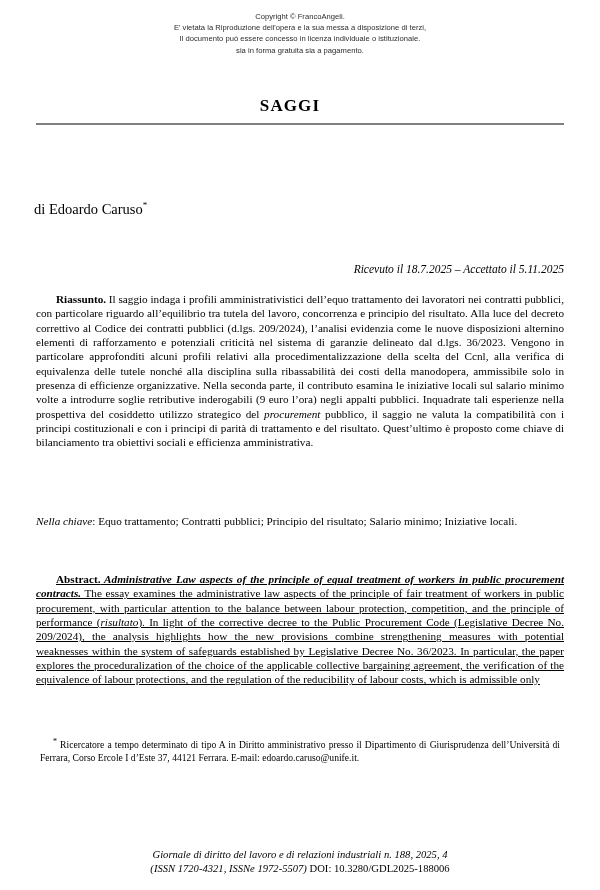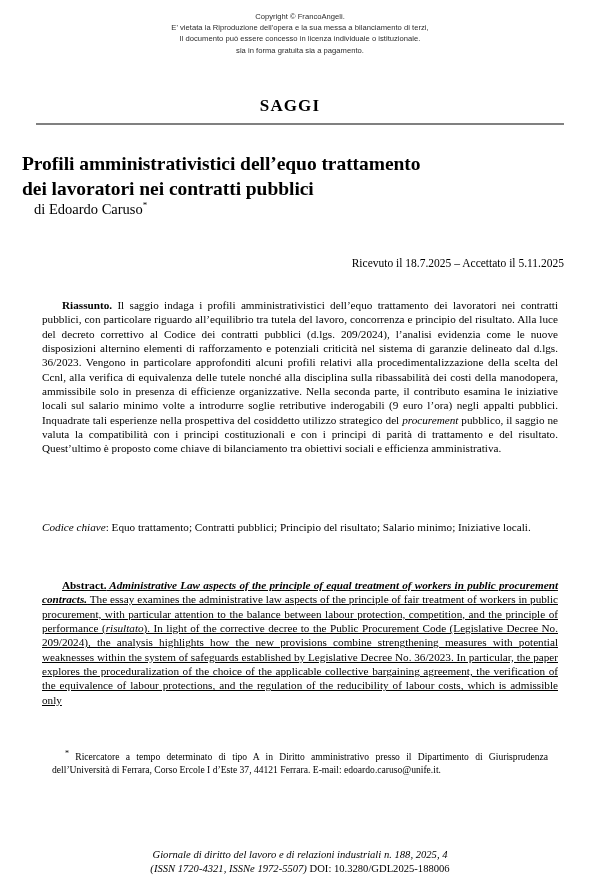--- a/index.html
+++ b/index.html
@@ -86,59 +86,60 @@
   .author sup {
     font-size: 9px;
     vertical-align: super;
     line-height: 0;
   }
 
   
   .received {
     position: absolute;
     left: 36px;
-    top: 257px;
+    top: 263px;
     width: 528px;
     text-align: right;
+    font-style: italic;
     font-size: 11.5px;
   }
 
   
   .abs-block {
     position: absolute;
     left: 36px;
     width: 528px;
     font-size: 11.2px;
     line-height: 14.35px;
     text-align: justify;
     text-justify: inter-word;
     hyphens: manual;
   }
   .abs-it   { top: 292px; }
   .keywords { top: 514px; }
   .abs-en   { top: 572px; text-decoration: underline; }
 
-  .abs-block p { margin: 6px; text-indent: 20px; }
+  .abs-block p { margin: 0; text-indent: 20px; }
   .abs-block p.noindent { text-indent: 0; }
   .abs-block b { font-weight: bold; }
   .abs-block i { font-style: italic; }
   .abs-block .bi { font-weight: bold; font-style: italic; }
 
   
   .footnote {
     position: absolute;
     left: 36px;
     top: 735px;
     width: 528px;
     font-size: 9.6px;
     line-height: 12.5px;
     text-align: justify;
     text-justify: inter-word;
   }
-  .footnote p { margin: 16px; text-indent: 13px; }
+  .footnote p { margin: 4px; text-indent: 13px; }
   .footnote sup {
     font-size: 8px;
     vertical-align: super;
     line-height: 0;
   }
 
   
   .journal {
     position: absolute;
     left: 36px;
@@ -151,43 +152,39 @@
   .journal .jline { font-style: italic; }
   .journal .doi { font-style: normal; margin-top: 16px; }
 </style>
 </head>
 <body>
 
 <div class="page">
 
   <div class="copyright">
     <div>Copyright © FrancoAngeli.</div>
-    <div>E' vietata la Riproduzione dell'opera e la sua messa a bilanciamento di terzi,</div>
+    <div>E' vietata la Riproduzione dell'opera e la sua messa a disposizione di terzi,</div>
     <div>Il documento può essere concesso in licenza individuale o istituzionale.</div>
     <div>sia in forma gratuita sia a pagamento.</div>
   </div>
 
   <div class="section-head">SAGGI</div>
   <div class="rule"></div>
 
-  <h1 class="title">
-    <span class="line">Profili amministrativistici dell’equo trattamento</span>
-    <span class="line">dei lavoratori nei contratti pubblici</span>
-  </h1>
 
   <div class="author"><span>di Edoardo Caruso</span><sup>*</sup></div>
 
   <div class="received">Ricevuto il 18.7.2025 – Accettato il 5.11.2025</div>
 
   <div class="abs-block abs-it">
     <p><b>Riassunto.</b><span> Il saggio indaga i profili amministrativistici dell’equo trattamento dei lavoratori nei contratti pubblici, con particolare riguardo all’equilibrio tra tutela del lavoro, concorrenza e principio del risultato. Alla luce del decreto correttivo al Codice dei contratti pubblici (d.lgs. 209/2024), l’analisi evidenzia come le nuove disposizioni alternino elementi di rafforzamento e potenziali criticità nel sistema di garanzie delineato dal d.lgs. 36/2023. Vengono in particolare approfonditi alcuni profili relativi alla procedimentalizzazione della scelta del Ccnl, alla verifica di equivalenza delle tutele nonché alla disciplina sulla ribassabilità dei costi della manodopera, ammissibile solo in presenza di efficienze organizzative. Nella seconda parte, il contributo esamina le iniziative locali sul salario minimo volte a introdurre soglie retributive inderogabili (9 euro l’ora) negli appalti pubblici. Inquadrate tali esperienze nella prospettiva del cosiddetto utilizzo strategico del </span><i>procurement</i><span> pubblico, il saggio ne valuta la compatibilità con i principi costituzionali e con i principi di parità di trattamento e del risultato. Quest’ultimo è proposto come chiave di bilanciamento tra obiettivi sociali e efficienza amministrativa.</span></p>
   </div>
 
   <div class="abs-block keywords">
-    <p class="noindent"><i>Codice chiave</i><span>: Equo trattamento; Contratti pubblici; Principio del risultato; Salario minimo; Iniziative locali.</span></p>
+    <p class="noindent"><i>Nella chiave</i><span>: Equo trattamento; Contratti pubblici; Principio del risultato; Salario minimo; Iniziative locali.</span></p>
   </div>
 
   <div class="abs-block abs-en">
     <p><b>Abstract.</b><span class="bi"> Administrative Law aspects of the principle of equal treatment of workers in public procurement contracts.</span><span> The essay examines the administrative law aspects of the principle of fair treatment of workers in public procurement, with particular attention to the balance between labour protection, competition, and the principle of performance (</span><i>risultato</i><span>). In light of the corrective decree to the Public Procurement Code (Legislative Decree No. 209/2024), the analysis highlights how the new provisions combine strengthening measures with potential weaknesses within the system of safeguards established by Legislative Decree No. 36/2023. In particular, the paper explores the proceduralization of the choice of the applicable collective bargaining agreement, the verification of the equivalence of labour protections, and the regulation of the reducibility of labour costs, which is admissible only</span></p>
   </div>
 
   <div class="footnote">
     <p><sup>*</sup><span> Ricercatore a tempo determinato di tipo A in Diritto amministrativo presso il Dipartimento di Giurisprudenza dell’Università di Ferrara, Corso Ercole I d’Este 37, 44121 Ferrara. E-mail: edoardo.caruso@unife.it.</span></p>
   </div>
 

